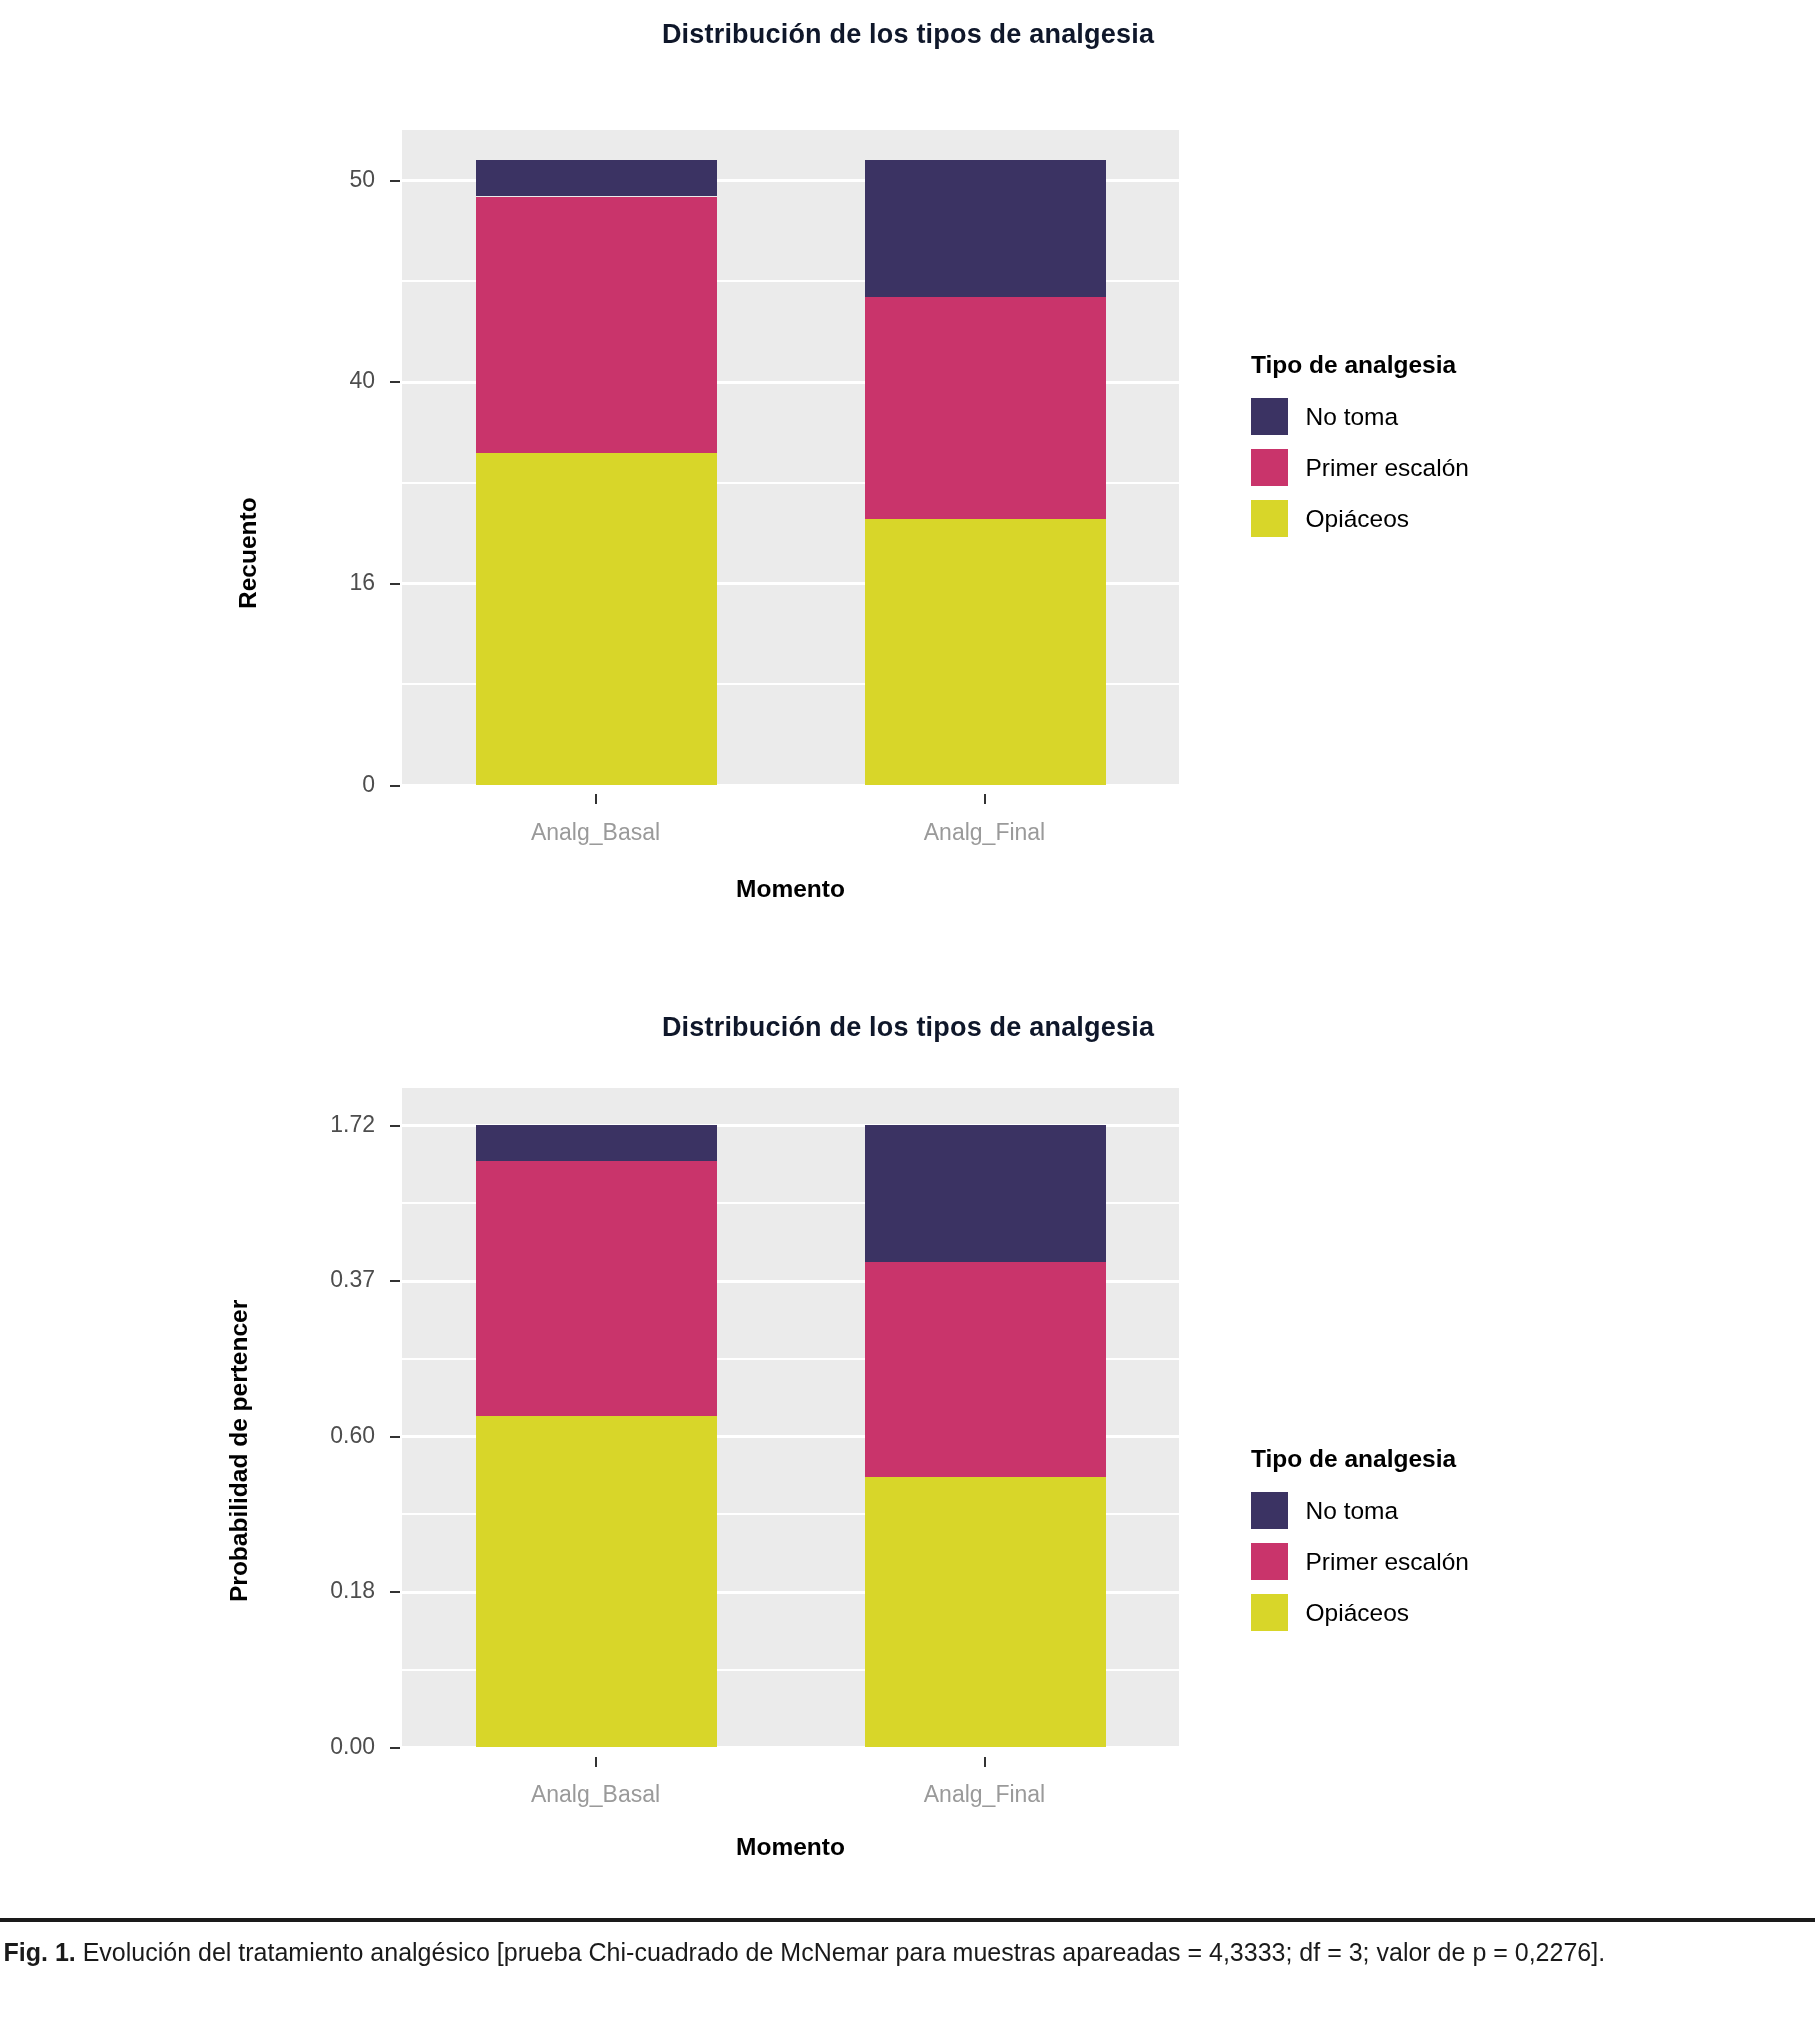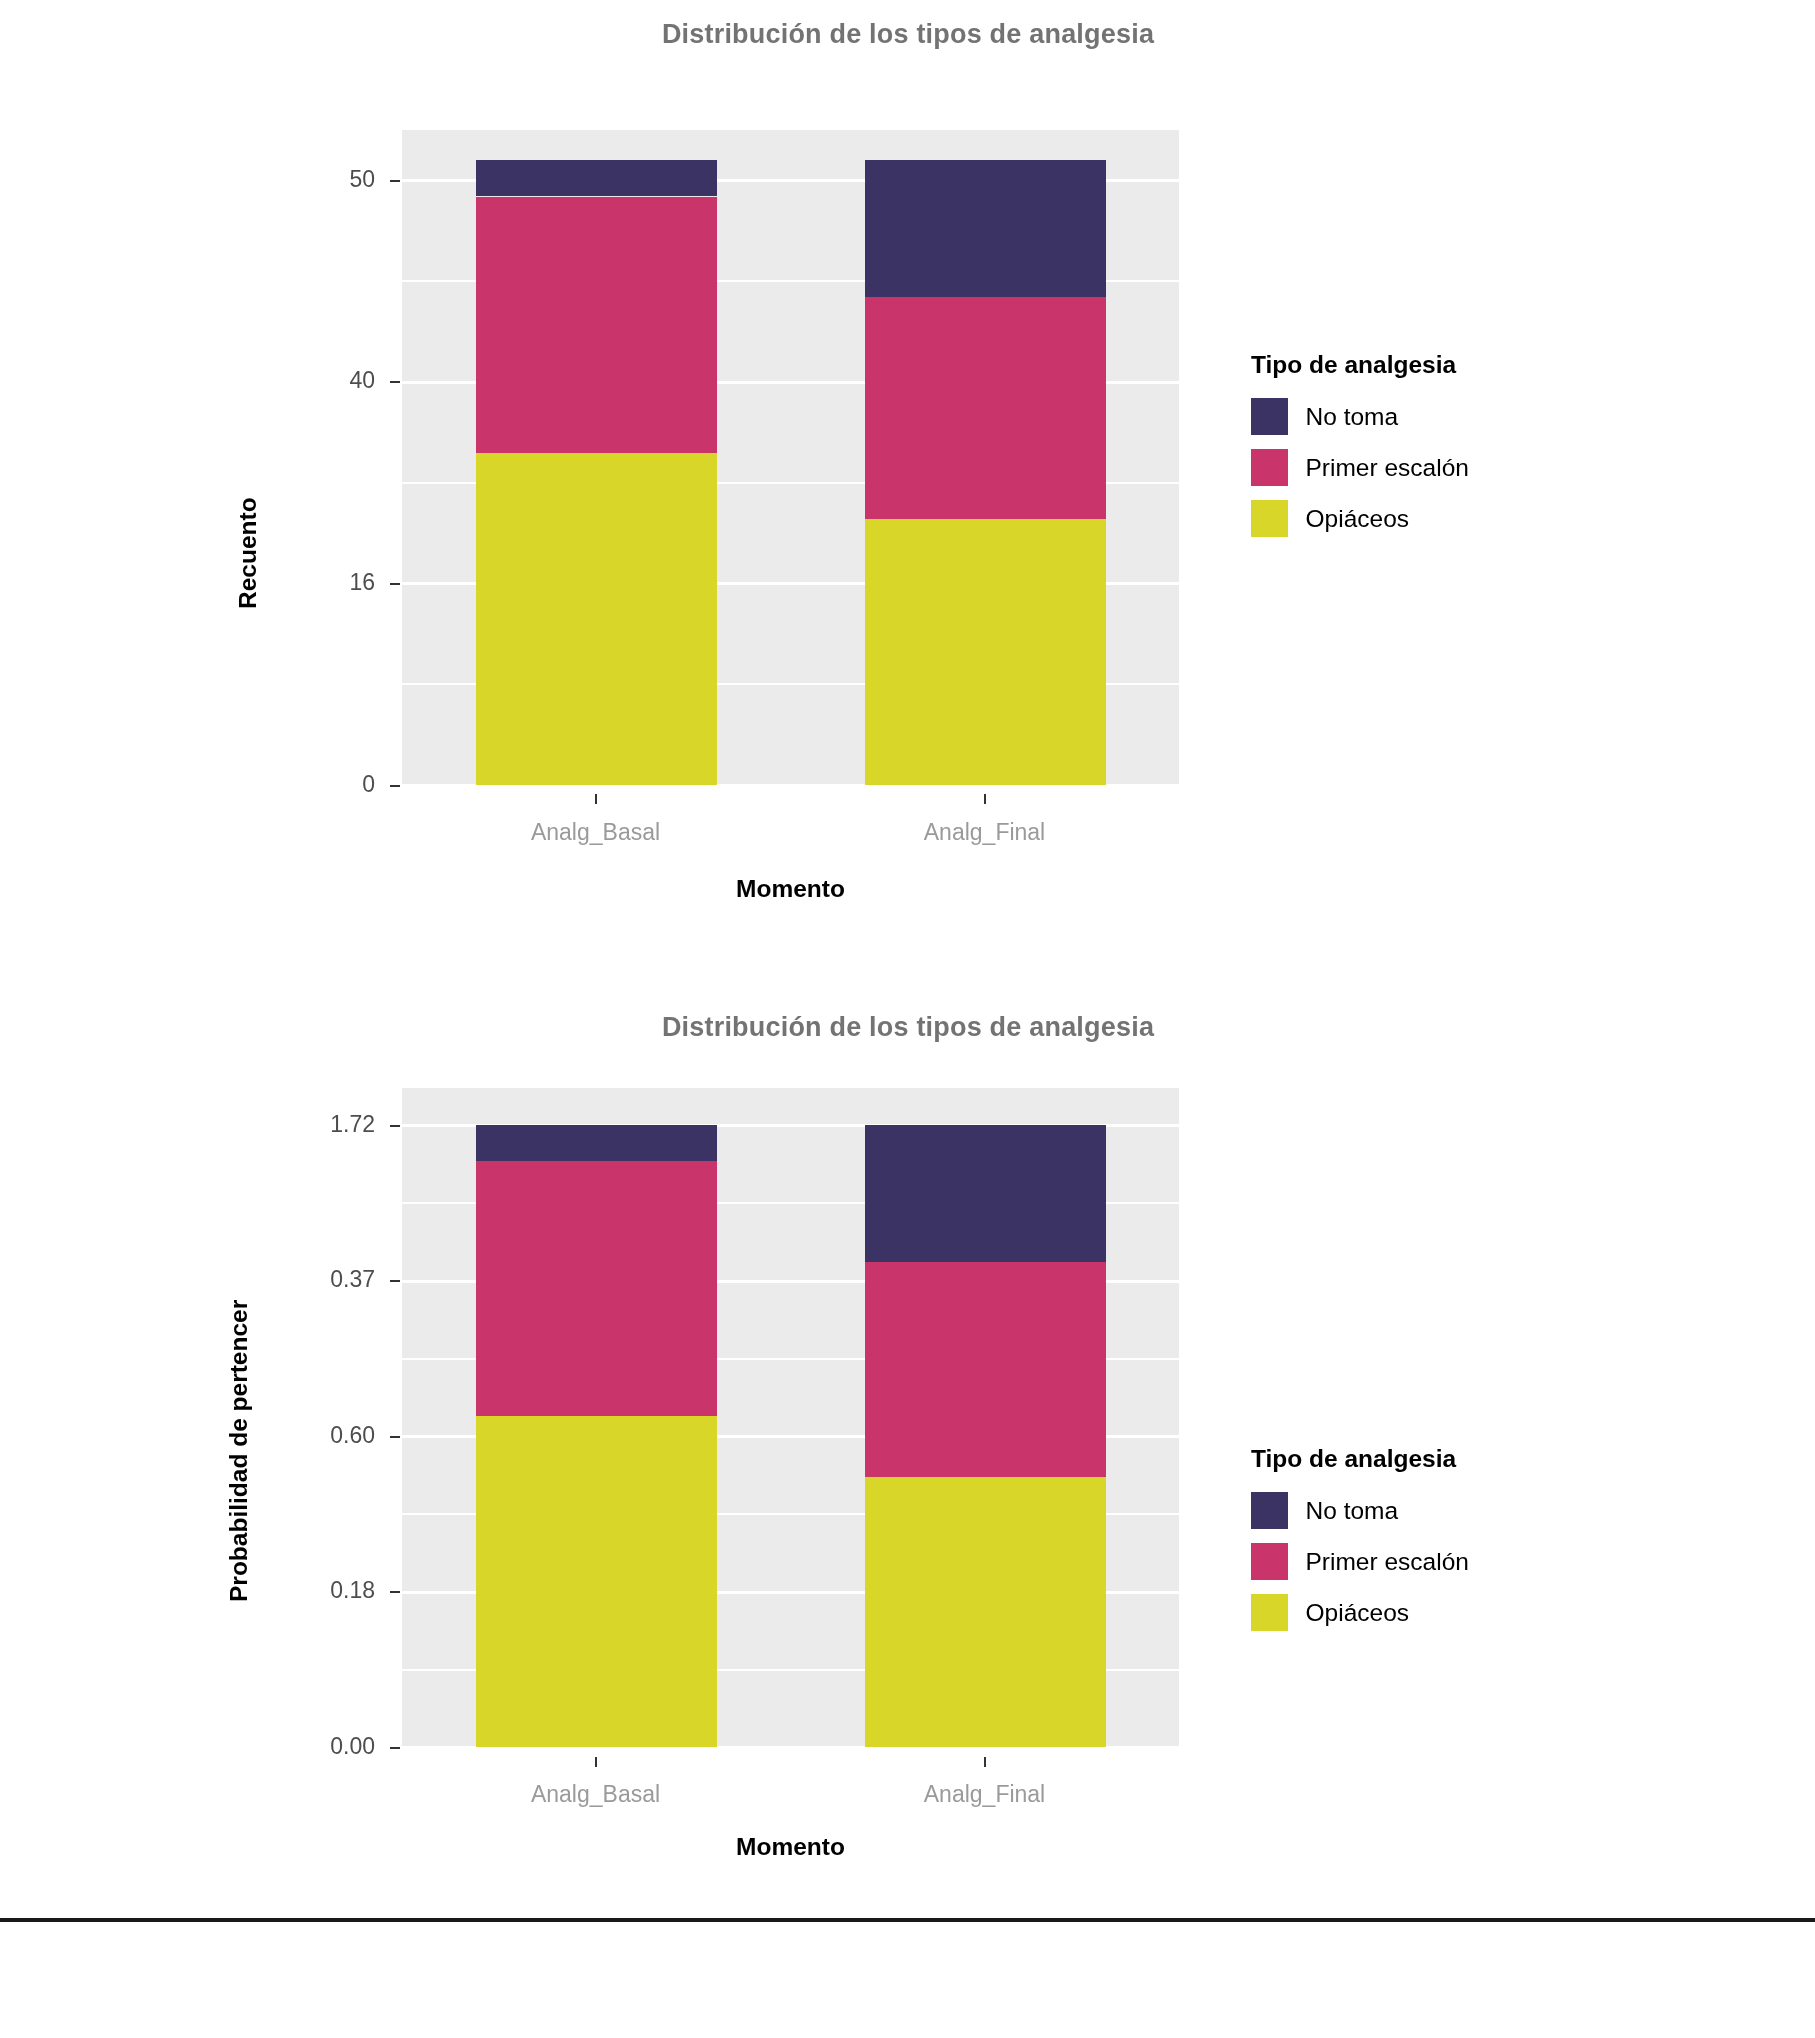--- a/index.html
+++ b/index.html
@@ -25,21 +25,21 @@
   
   .chart-block {
     position: relative;
     width: 1816px;
   }
   .chart-title {
     text-align: center;
     font-weight: bold;
     font-size: 27px;
     letter-spacing: 0.2px;
-    color: #737373;
+    color: #0f172a;
   }
   .chart-body {
     position: relative;
   }
 
   
   .y-axis-title {
     position: absolute;
     font-weight: bold;
     font-size: 24.5px;
@@ -282,15 +282,18 @@
         <div class="y-tick" style="left: 218px; width: 157px; top: 379px;">0.60</div>
         <div class="y-tick-mark" style="left: 390px; top: 393px;"></div>
         <div class="y-tick" style="left: 218px; width: 157px; top: 223px;">0.37</div>
         <div class="y-tick-mark" style="left: 390px; top: 237px;"></div>
         <div class="y-tick" style="left: 218px; width: 157px; top: 68px;">1.72</div>
         <div class="y-tick-mark" style="left: 390px; top: 82px;"></div>
       </div>
   </div>
 
   <div class="caption-rule" style="top:1918px;"></div>
+  <div class="caption" style="top:1935px;">
+    <b>Fig. 1.</b><span> Evolución del tratamiento analgésico [prueba Chi-cuadrado de McNemar para muestras apareadas = 4,3333; df = 3; valor de p = 0,2276].</span>
+  </div>
 
 </div>
 
 
 </body></html>

